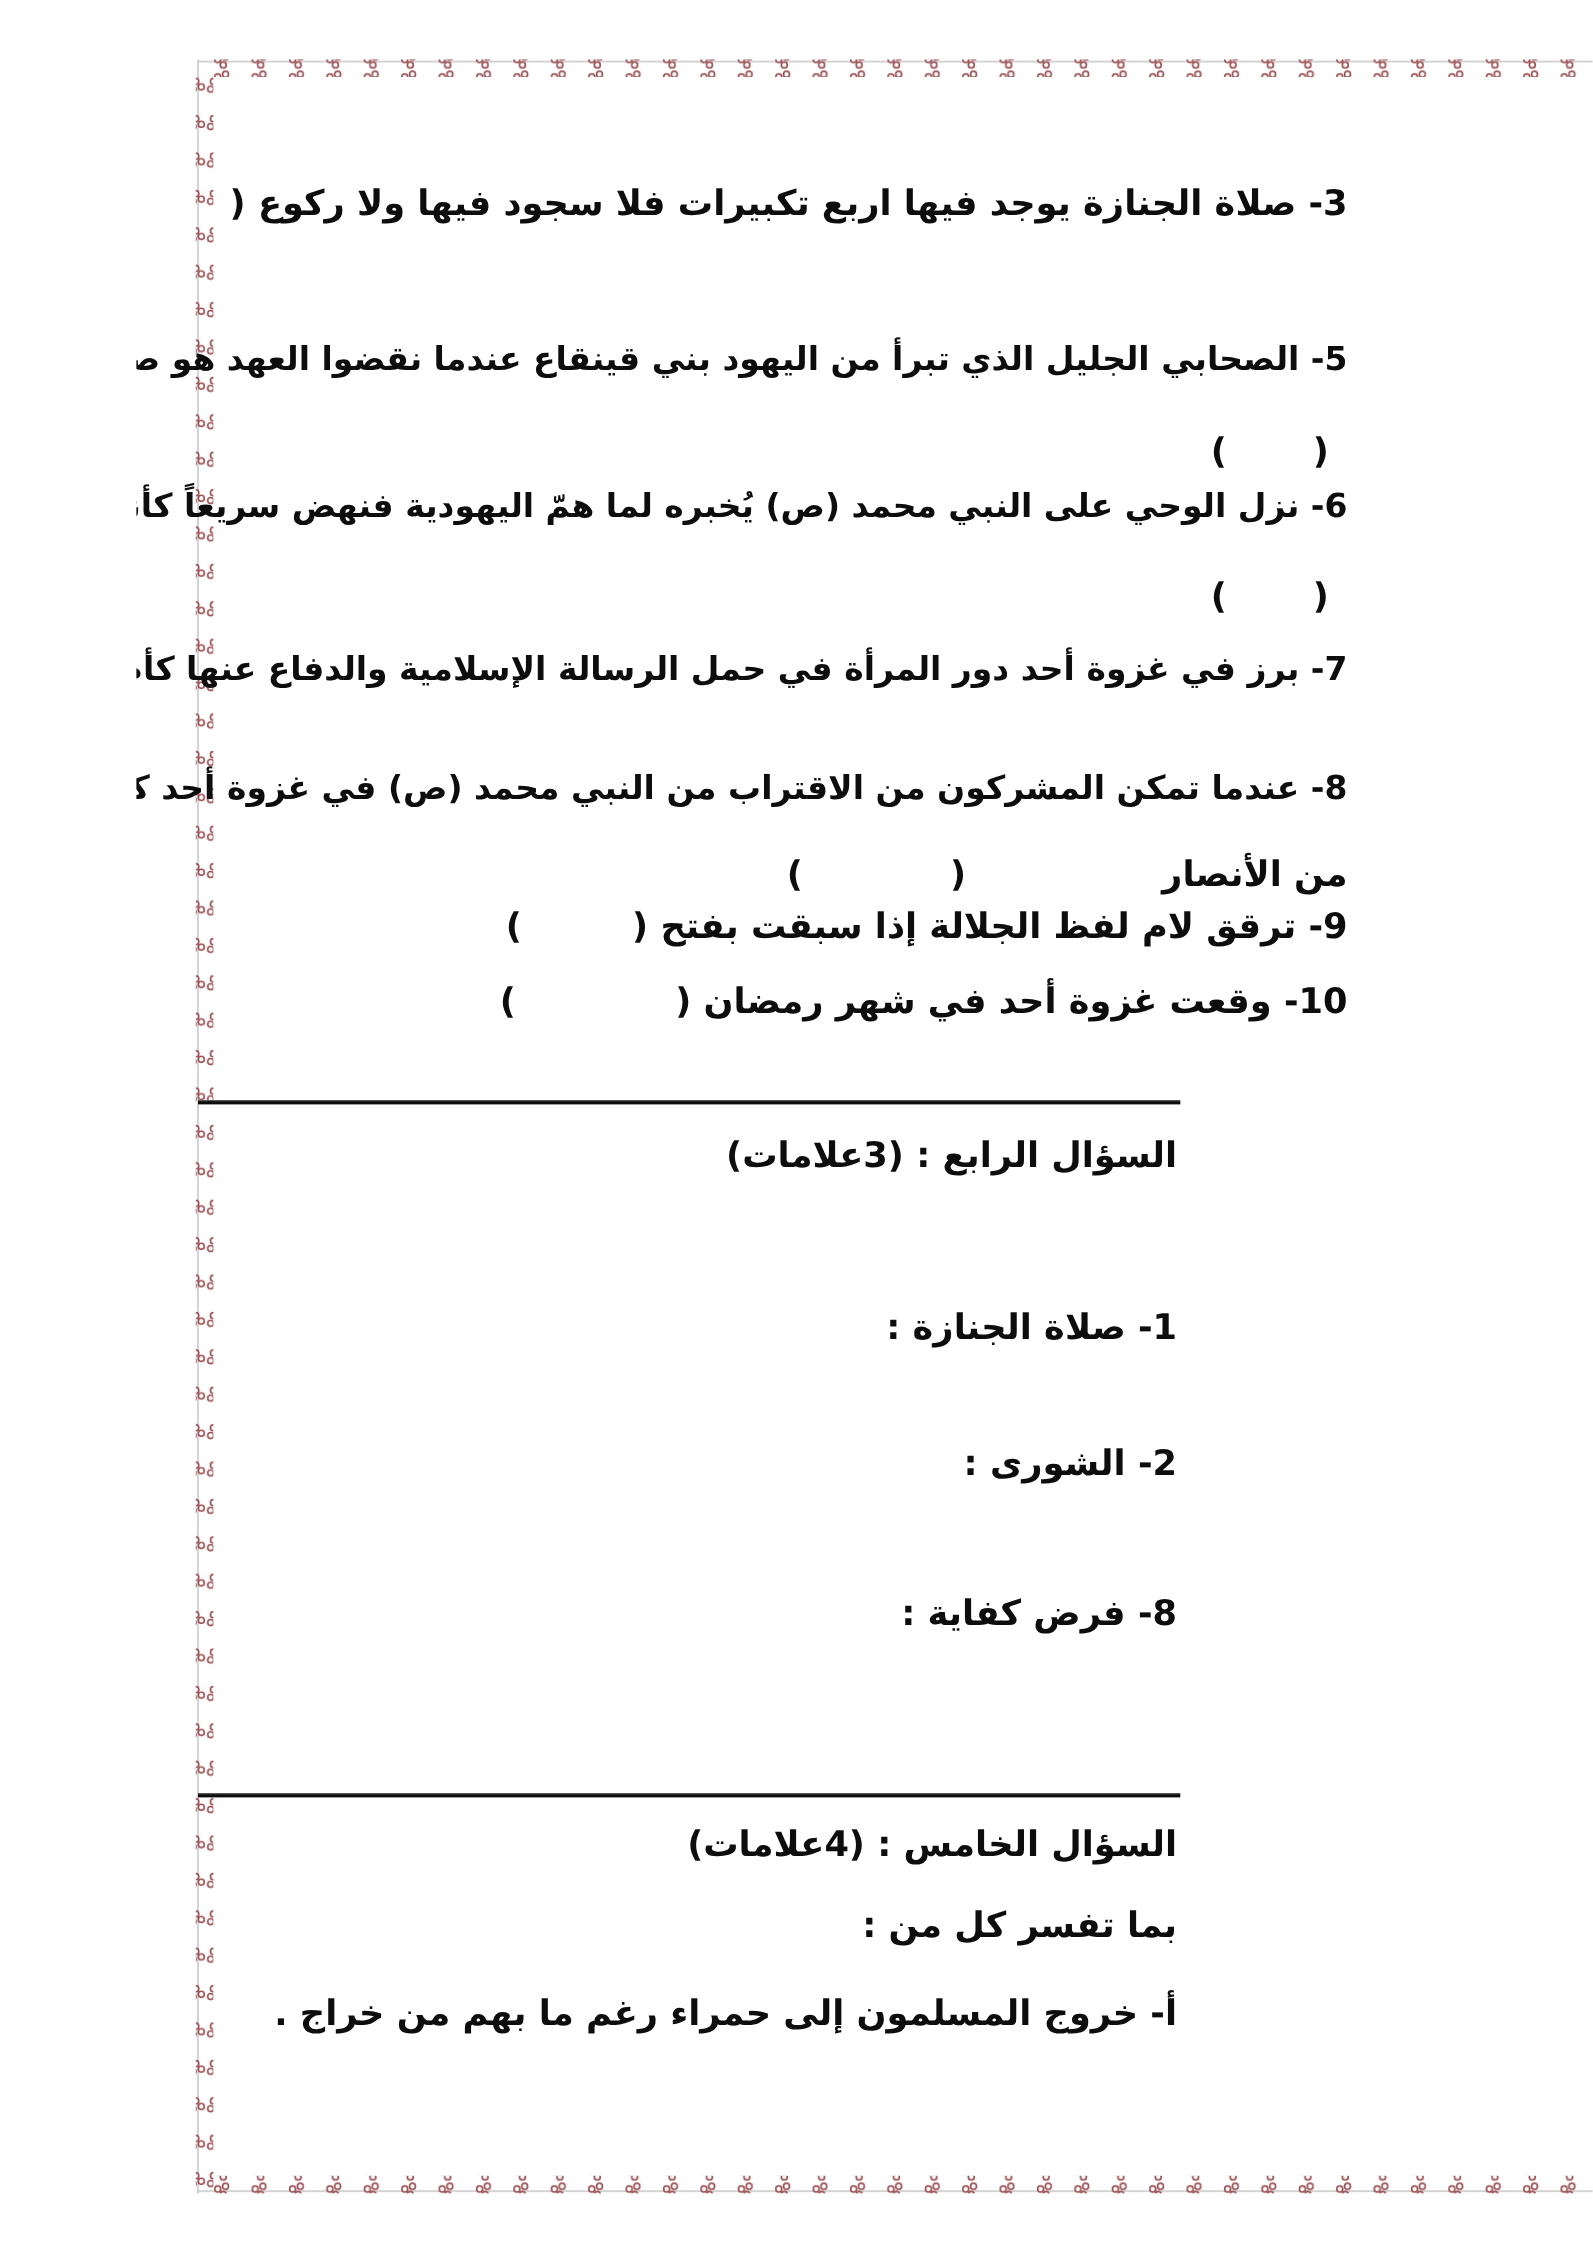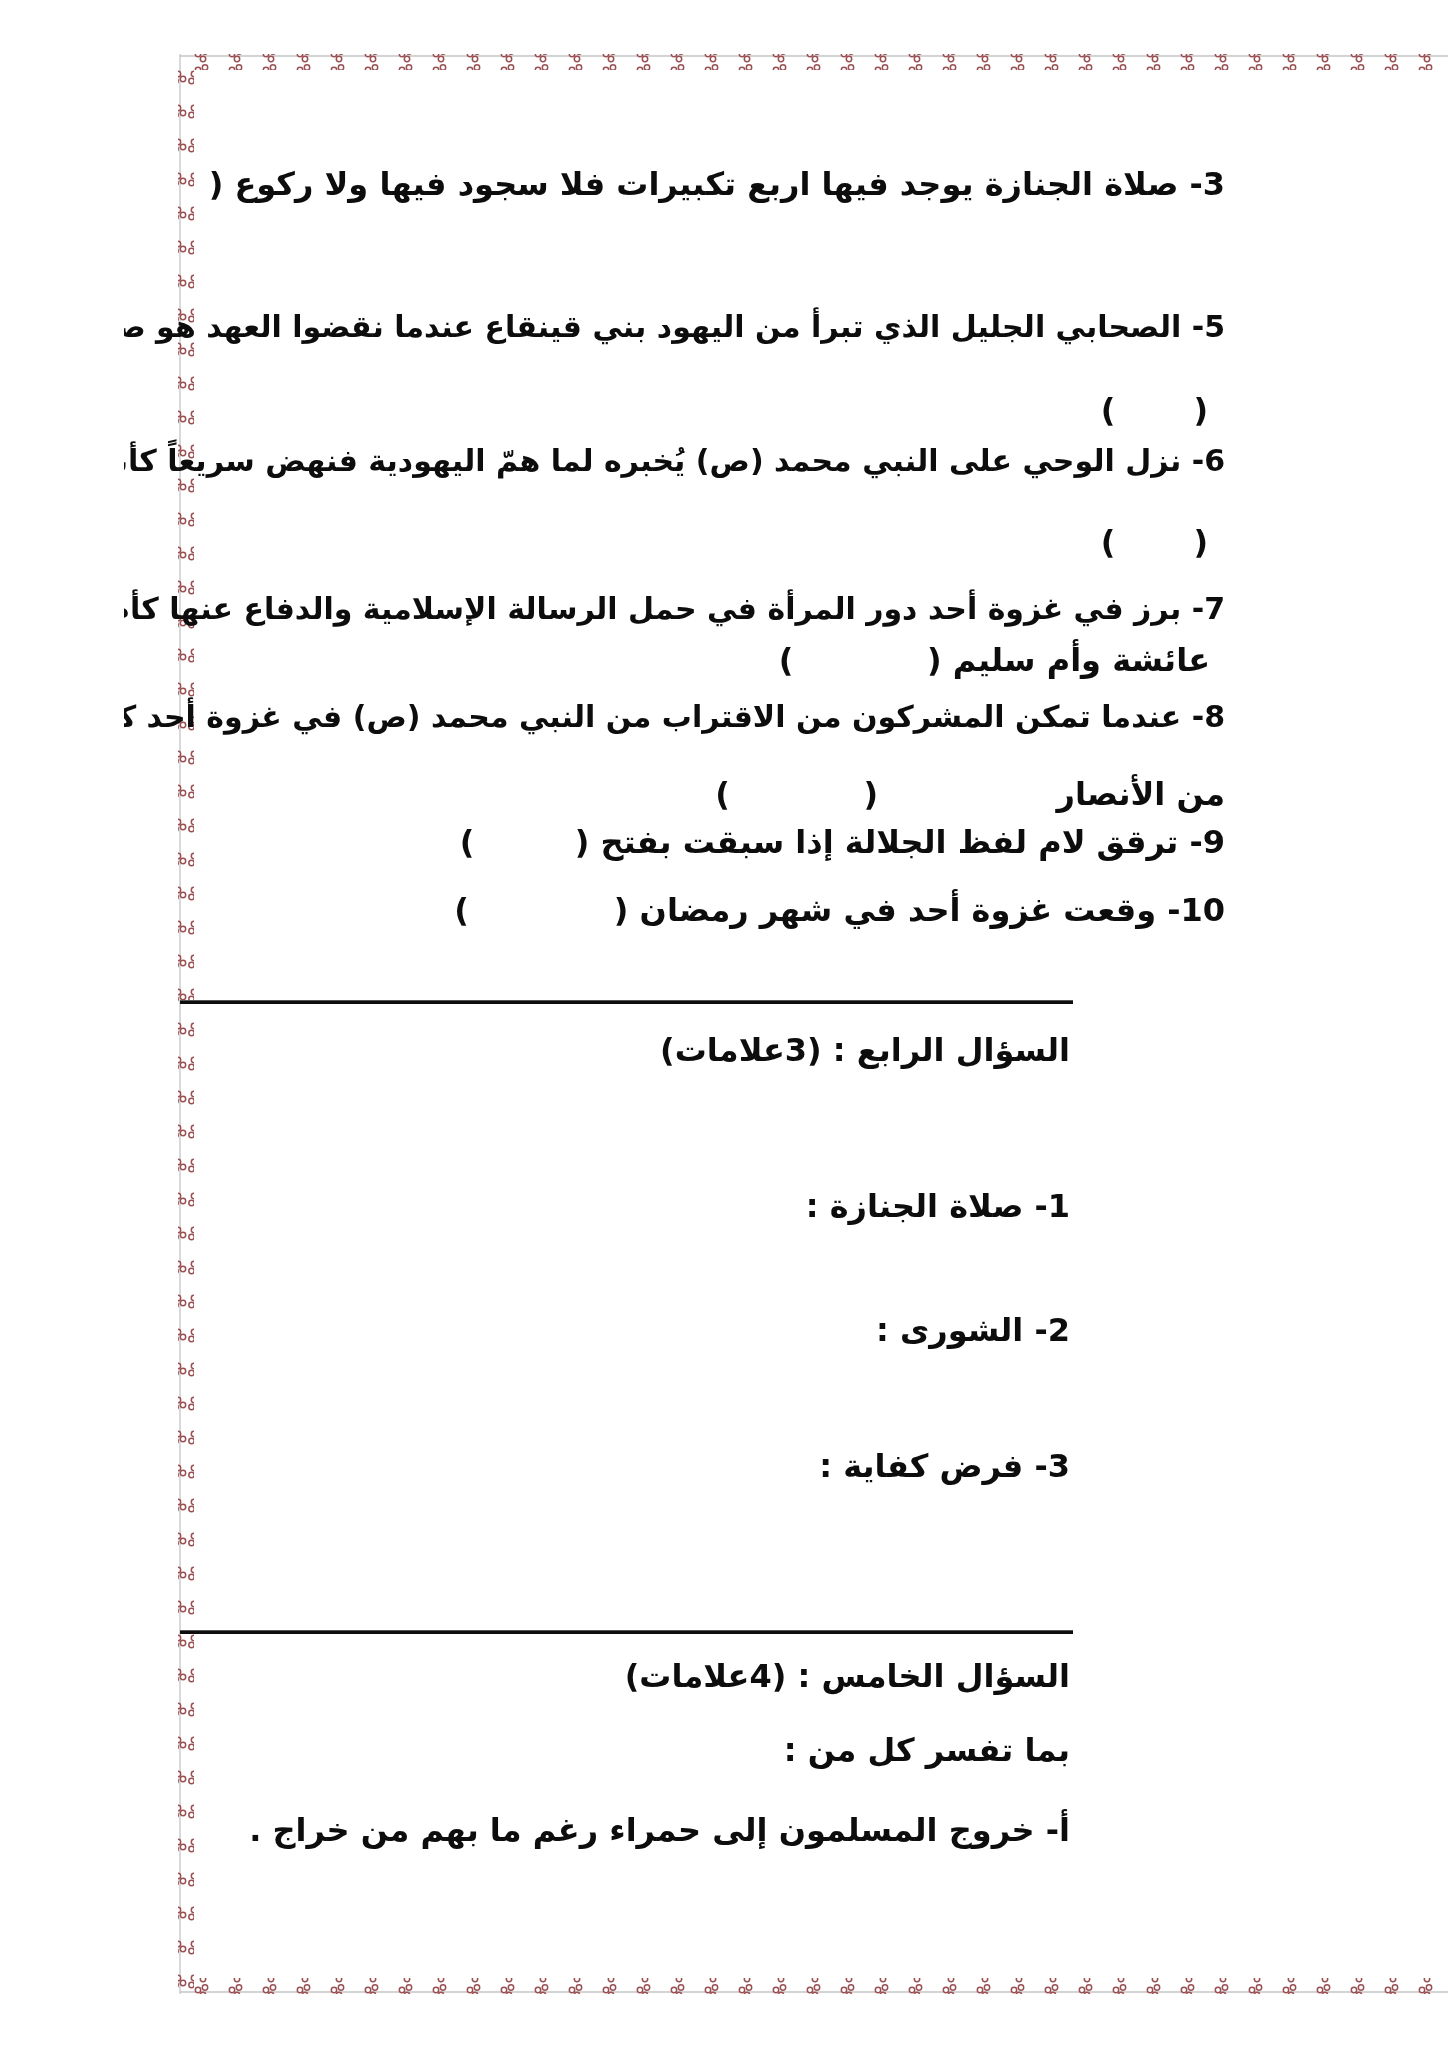--- a/index.html
+++ b/index.html
@@ -61,32 +61,31 @@
     <rect x="54" y="54" width="16" height="1940" fill="url(#pbv)"></rect>
     <rect x="1378" y="54" width="16" height="1940" fill="url(#pbv)"></rect>
   </svg>
 
   <p class="line" style="top:166px; right:223px;">3- صلاة الجنازة يوجد فيها اربع تكبيرات فلا سجود فيها ولا ركوع (&nbsp;&nbsp;&nbsp;&nbsp;&nbsp;&nbsp;&nbsp;&nbsp;&nbsp;&nbsp;)</p>
   <p class="line tight" style="top:310px; right:223px;">5- الصحابي الجليل الذي تبرأ من اليهود بني قينقاع عندما نقضوا العهد هو صهيب الرومي</p>
   <p class="line" style="top:392px; right:240px;">(&nbsp;&nbsp;&nbsp;&nbsp;&nbsp;&nbsp;&nbsp;)</p>
   <p class="line tight" style="top:444px; right:223px;">6- نزل الوحي على النبي محمد (ص) يُخبره لما همّ اليهودية فنهض سريعاً كأنه يريد حاجةً</p>
   <p class="line" style="top:524px; right:240px;">(&nbsp;&nbsp;&nbsp;&nbsp;&nbsp;&nbsp;&nbsp;)</p>
   <p class="line tight" style="top:592px; right:223px;">7- برز في غزوة أحد دور المرأة في حمل الرسالة الإسلامية والدفاع عنها كأم المؤمنين</p>
-  <p class="line" style="top:642px; right:238px;">عائشة وأم سليم (&nbsp;&nbsp;&nbsp;&nbsp;&nbsp;&nbsp;&nbsp;&nbsp;&nbsp;&nbsp;&nbsp;&nbsp;)</p>
   <p class="line tight" style="top:700px; right:223px;">8- عندما تمكن المشركون من الاقتراب من النبي محمد (ص) في غزوة أحد كان معه عشرة</p>
   <p class="line" style="top:776px; right:223px;">من الأنصار&nbsp;&nbsp;&nbsp;&nbsp;&nbsp;&nbsp;&nbsp;&nbsp;&nbsp;&nbsp;&nbsp;&nbsp;&nbsp;&nbsp;&nbsp;&nbsp;(&nbsp;&nbsp;&nbsp;&nbsp;&nbsp;&nbsp;&nbsp;&nbsp;&nbsp;&nbsp;&nbsp;&nbsp;)</p>
   <p class="line" style="top:824px; right:223px;">9- ترقق لام لفظ الجلالة إذا سبقت بفتح (&nbsp;&nbsp;&nbsp;&nbsp;&nbsp;&nbsp;&nbsp;&nbsp;&nbsp;)</p>
   <p class="line" style="top:892px; right:223px;">10- وقعت غزوة أحد في شهر رمضان (&nbsp;&nbsp;&nbsp;&nbsp;&nbsp;&nbsp;&nbsp;&nbsp;&nbsp;&nbsp;&nbsp;&nbsp;&nbsp;)</p>
 
   <div class="divider" style="top:1000px; right:375px; width:893px;"></div>
 
   <p class="line" style="top:1032px; right:378px;">السؤال الرابع : (3علامات)</p>
   <p class="line" style="top:1172px; right:378px;margin-top:16px;">1- صلاة الجنازة :</p>
   <p class="line" style="top:1312px; right:378px;">2- الشورى  :</p>
-  <p class="line" style="top:1448px; right:378px;">3- فرض كفاية :</p>
+  <p class="line" style="top:1448px; right:378px;">8- فرض كفاية :</p>
 
   <div class="divider" style="top:1630px; right:375px; width:893px;"></div>
 
   <p class="line" style="top:1658px; right:378px;">السؤال الخامس :  (4علامات)</p>
   <p class="line" style="top:1732px; right:378px;">بما تفسر كل من :</p>
   <p class="line" style="top:1800px; right:378px;margin-top:12px;">أ- خروج المسلمون إلى حمراء رغم ما بهم من خراج .</p>
 
 </div>
 
 </body></html>

